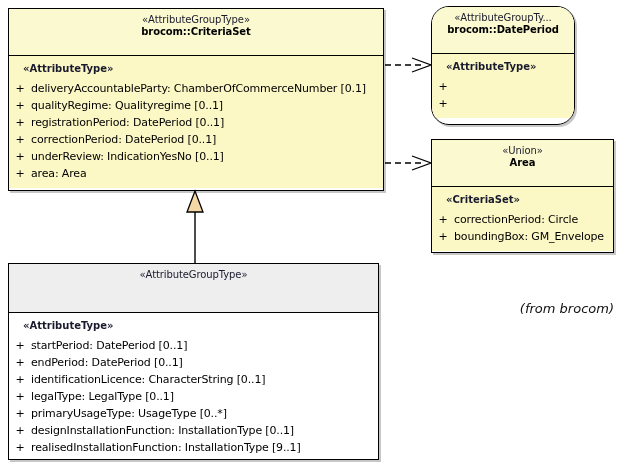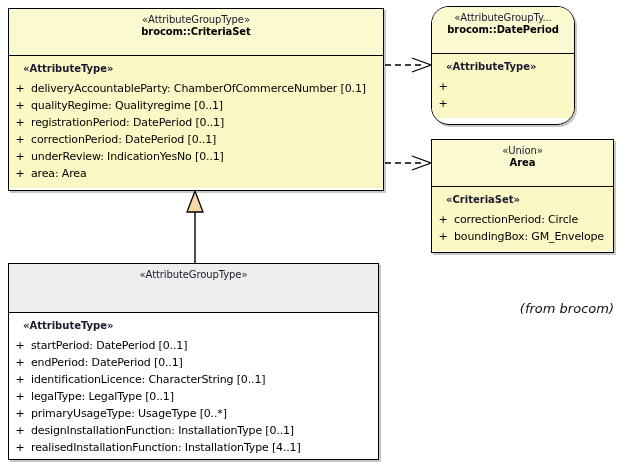--- a/index.html
+++ b/index.html
@@ -246,18 +246,18 @@
       <div class="attr">
         <span class="vis">+</span>
         <span class="sig">primaryUsageType: UsageType [0..*]</span>
       </div>
       <div class="attr">
         <span class="vis">+</span>
         <span class="sig">designInstallationFunction: InstallationType [0..1]</span>
       </div>
       <div class="attr">
         <span class="vis">+</span>
-        <span class="sig">realisedInstallationFunction: InstallationType [4..1]</span>
+        <span class="sig">realisedInstallationFunction: InstallationType [9..1]</span>
       </div>
     </div>
   </div>
 
 </div>
 
 </body></html>

